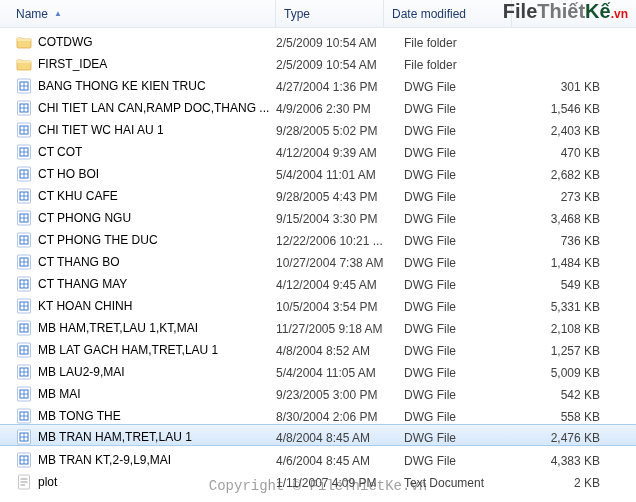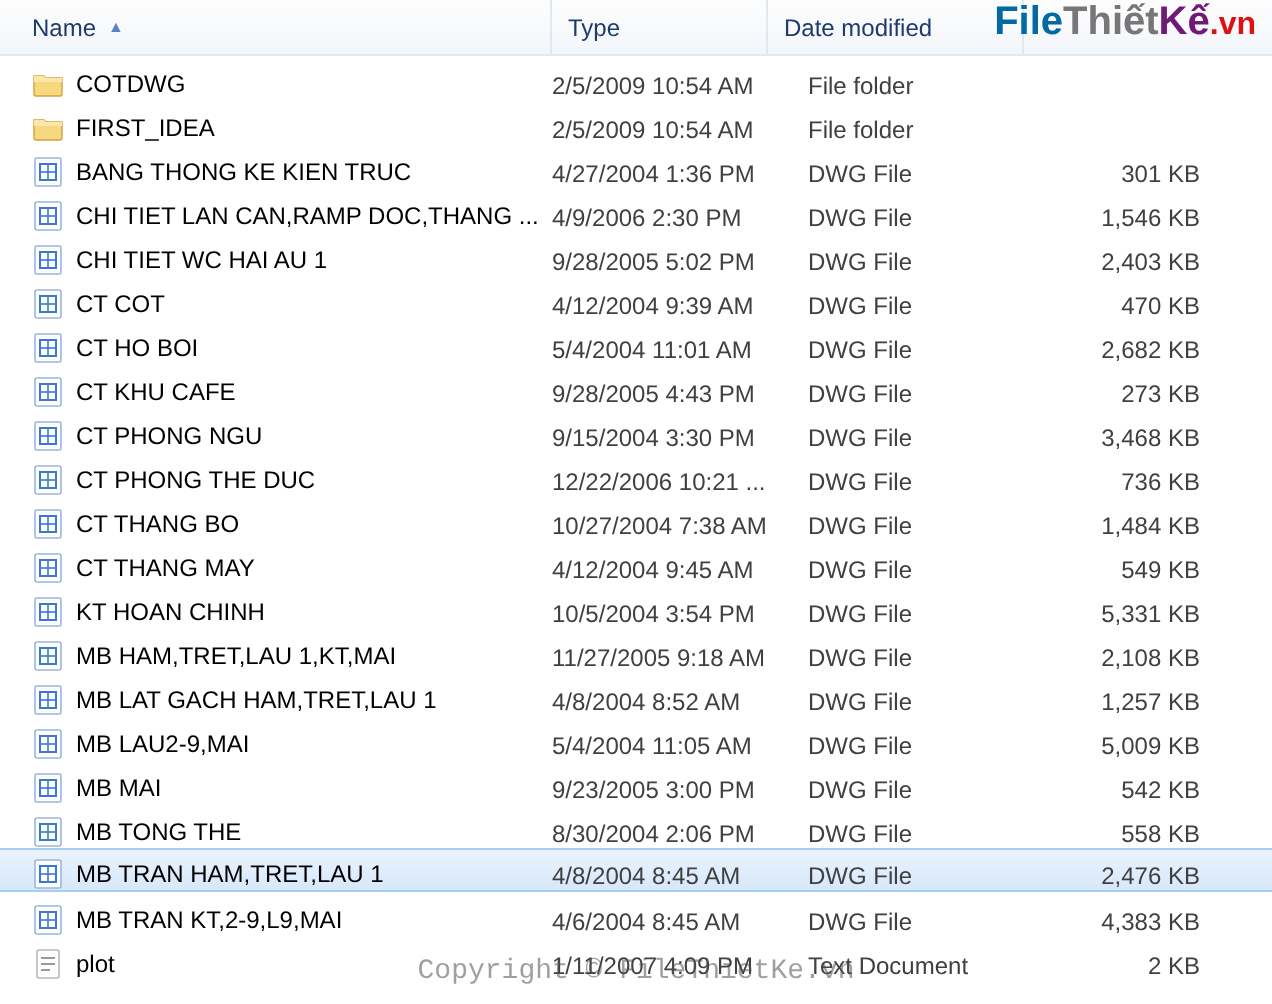--- a/index.html
+++ b/index.html
@@ -65,24 +65,24 @@
   .icon { width: 16px; height: 16px; flex: 0 0 16px; display: inline-flex; align-items: center; justify-content: center; }
   .watermark-logo {
     position: absolute;
     top: 0; right: 8px;
     font-family: Arial, sans-serif;
     font-size: 20px;
     font-weight: bold;
     color: #0b63b8;
     pointer-events: none;
   }
-  .watermark-logo .f { color:#0369a1;margin-top:29px; }
-  .watermark-logo .h { color:#701a75; }
+  .watermark-logo .f { color:#404040;margin-top:29px; }
+  .watermark-logo .h { color:#14532d; }
   .watermark-logo .th { color:#777; font-weight:600; }
-  .watermark-logo .vn { color:#d11; font-size:16px; font-weight:600; }
+  .watermark-logo .vn { color:#d11; font-size:12px; font-weight:600; }
   .copyright {
     position: absolute;
     bottom: 8px;
     left: 0; right: 0;
     text-align: center;
     font-size: 14px;
     color: rgba(80,80,80,0.55);
     pointer-events: none;
     font-family: Liberation Mono, monospace;
   }

